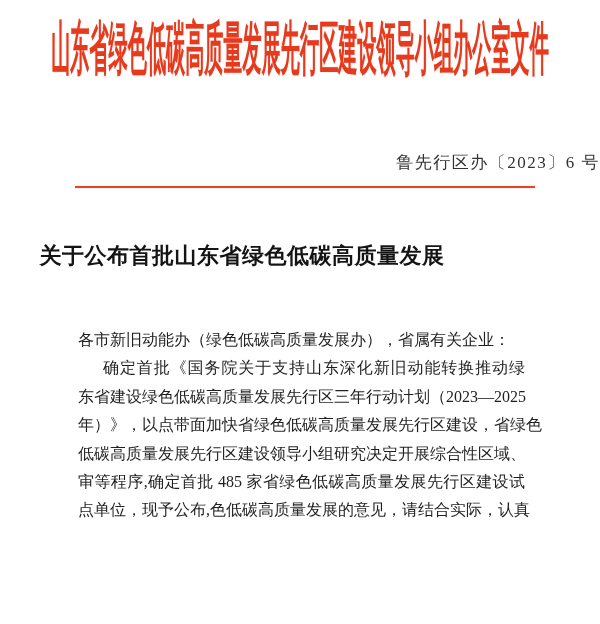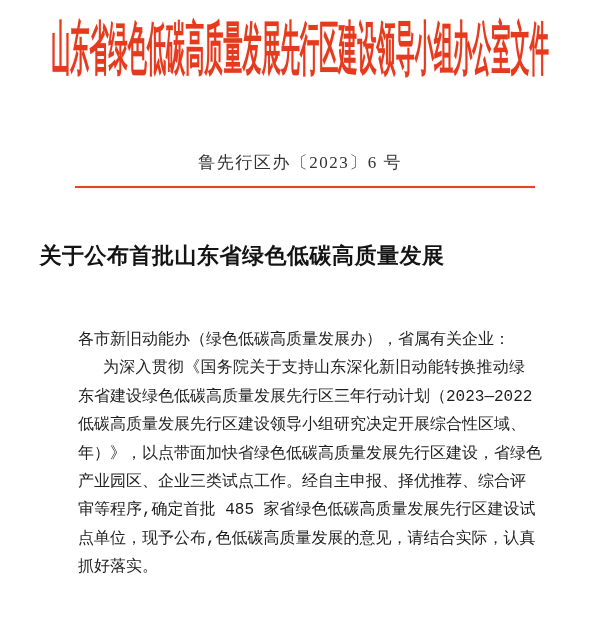--- a/index.html
+++ b/index.html
@@ -39,21 +39,21 @@
     color: #e53a1d;
     text-shadow: 0 0 2px rgba(233, 70, 40, 0.45);
   }
 
   
   .doc-number {
     position: absolute;
     top: 151px;
     left: 0;
     width: 600px;
-    text-align: center;
+    text-align: right;
     font-size: 17px;
     line-height: 24px;
     letter-spacing: 1.5px;
     color: #333333;
   }
 
   
   .red-line {
     position: absolute;
     top: 186px;
@@ -87,21 +87,20 @@
     font-size: 16px;
     line-height: 28.4px;
     color: #1f1f1f;
   }
   .body-block .line {
     text-align: justify;
     text-align-last: justify;
     white-space: nowrap;
     height: 28.4px;
     overflow: visible;
-    font-family: Liberation Mono, monospace;
   }
   .body-block .line.indent {
     text-indent: 25px;
   }
   .body-block .line.no-just {
     text-align-last: left;
   }
 </style>
 </head>
 <body>
@@ -117,24 +116,22 @@
   <div class="red-line"></div>
 
   <div class="title">
     <div>关于公布首批山东省绿色低碳高质量发展</div>
   </div>
 
   <div class="body-block">
     <div class="line no-just">各市新旧动能办（绿色低碳高质量发展办），省属有关企业：</div>
     <div>
 
-    <div class="line indent">为深入贯彻《国务院关于支持山东深化新旧动能转换推动绿</div>
-        <div class="line">东省建设绿色低碳高质量发展先行区三年行动计划（2023—2022</div>
+    <div class="line indent">确定首批《国务院关于支持山东深化新旧动能转换推动绿</div>
+        <div class="line">东省建设绿色低碳高质量发展先行区三年行动计划（2023—2025</div>
+        <div class="line">年）》，以点带面加快省绿色低碳高质量发展先行区建设，省绿色</div>
         <div class="line">低碳高质量发展先行区建设领导小组研究决定开展综合性区域、</div>
-        <div class="line">年）》，以点带面加快省绿色低碳高质量发展先行区建设，省绿色</div>
-        <div class="line">产业园区、企业三类试点工作。经自主申报、择优推荐、综合评</div>
         <div class="line">审等程序,确定首批 485 家省绿色低碳高质量发展先行区建设试</div>
         <div class="line">点单位，现予公布,色低碳高质量发展的意见，请结合实际，认真</div>
-        <div class="line no-just">抓好落实。</div>
       </div>
   </div>
 
 </div>
 
 </body></html>

